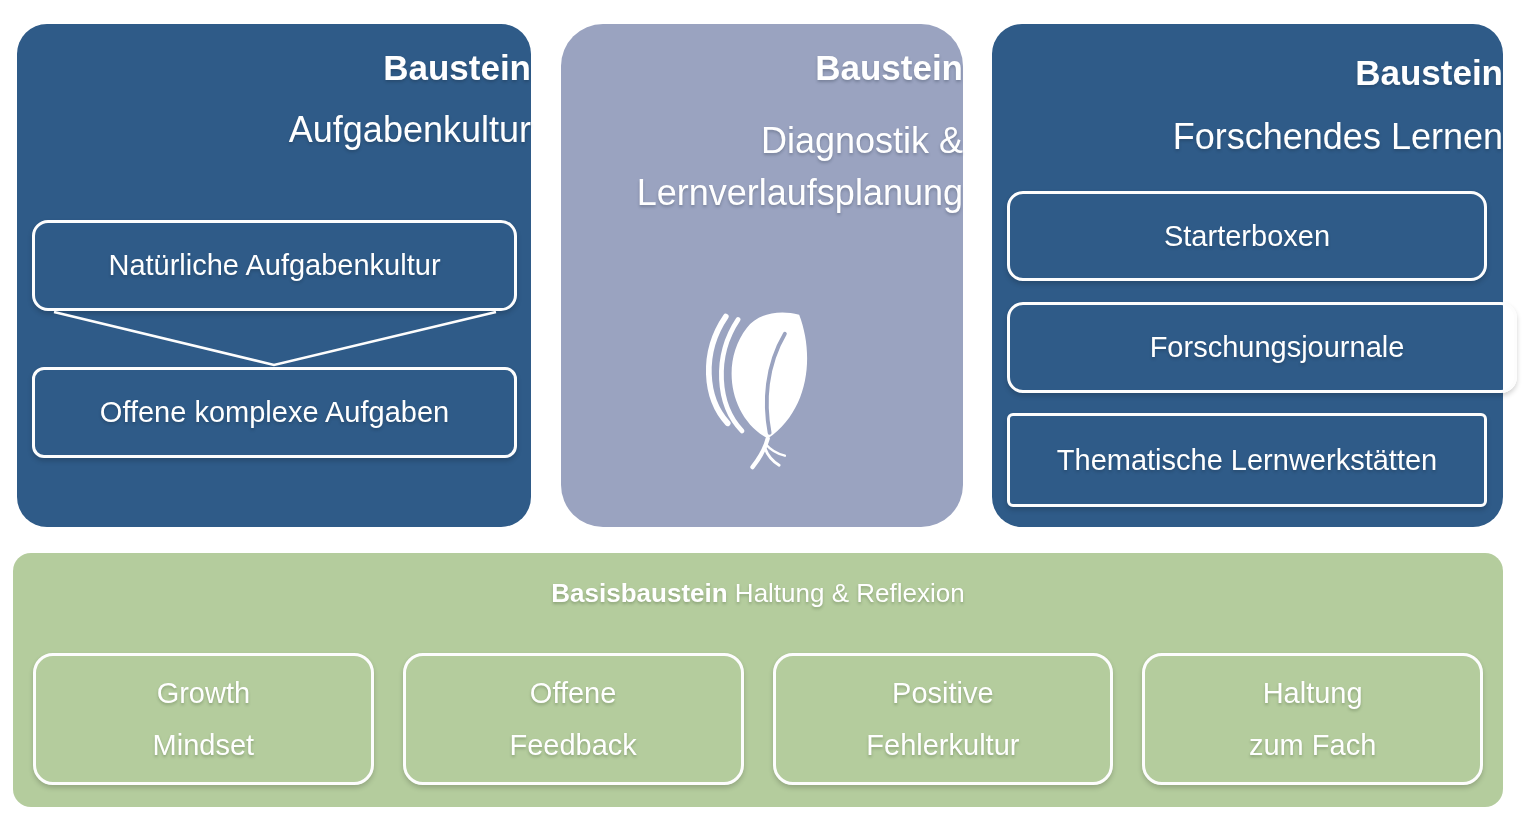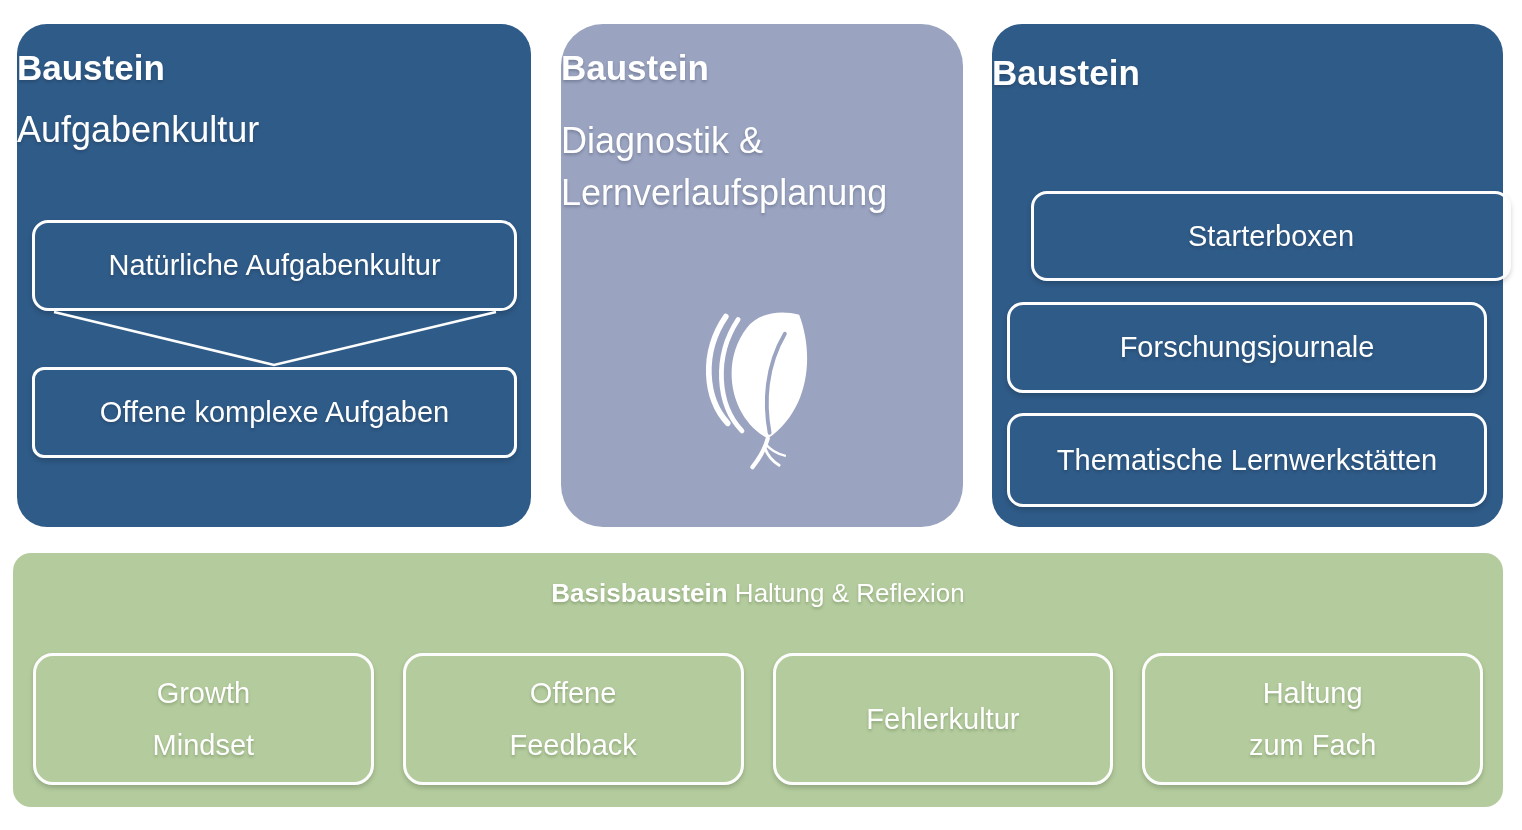--- a/index.html
+++ b/index.html
@@ -24,21 +24,21 @@
   .card-green { background: #B4CC9D; border-radius: 18px; }
 
   .card-aufgabenkultur { left: 17px; top: 24px; width: 514px; height: 503px; }
   .card-diagnostik     { left: 561px; top: 24px; width: 402px; height: 503px; }
   .card-forschendes    { left: 992px; top: 24px; width: 511px; height: 503px; }
   .card-basis          { left: 13px;  top: 553px; width: 1490px; height: 254px; }
 
   .heading-line {
     position: absolute;
     left: 0; right: 0;
-    text-align: left;
+    text-align: right;
     height: 44px;
     line-height: 44px;
     white-space: nowrap;
     text-shadow: 0 2px 3px rgba(20,30,45,0.25);
   }
   .card-label { font-size: 35px; font-weight: 700; }
   .card-title { font-size: 36px; font-weight: 400; }
 
   .card-aufgabenkultur .card-label { top: 22px; }
   .card-aufgabenkultur .card-title { top: 84px; }
@@ -61,23 +61,23 @@
     white-space: nowrap;
     text-shadow: 0 2px 3px rgba(20,30,45,0.25);
   }
 
   
   .box-a1 { left: 15px; top: 196px; width: 479px; height: 85px; }
   .box-a2 { left: 15px; top: 343px; width: 479px; height: 85px; border-radius: 12px; }
   .v-connector { position: absolute; left: 0; top: 0; width: 514px; height: 503px; pointer-events: none; }
 
   
-  .box-f1 { left: 15px; top: 167px; width: 474px; height: 84px; margin-left: 24px; }
-  .box-f2 { left: 15px; top: 278px; width: 474px; height: 85px; }
-  .box-f3 { left: 15px; top: 389px; width: 474px; height: 88px; }
+  .box-f1 { left: 15px; top: 167px; width: 474px; height: 84px; }
+  .box-f2 { left: 15px; top: 278px; width: 474px; height: 85px; padding-left: 30px; }
+  .box-f3 { left: 15px; top: 389px; width: 474px; height: 88px; border-radius: 6px; }
 
   
   .basis-heading {
     position: absolute;
     left: 0; right: 0;
     top: 16px;
     height: 48px;
     line-height: 48px;
     text-align: center;
     font-size: 26px;
@@ -155,20 +155,21 @@
 
         <path d="M70,138 C67,150 62,158 54,168" fill="none" stroke="#ffffff" stroke-width="4.5" stroke-linecap="round"></path>
         <path d="M67,148 C70,156 75,162 82,166" fill="none" stroke="#ffffff" stroke-width="3" stroke-linecap="round"></path>
         <path d="M68,144 C73,150 80,154 88,156" fill="none" stroke="#ffffff" stroke-width="2.5" stroke-linecap="round"></path>
       </svg>
     </div>
   </section>
 
   <section class="card card-blue card-forschendes">
     <div class="heading-line card-label">Baustein</div>
+    <div class="heading-line card-title">Forschendes Lernen</div>
 
     <div class="subbox box-f1">
       <span>Starterboxen</span>
     </div>
     <div class="subbox box-f2">
       <span>Forschungsjournale</span>
     </div>
     <div class="subbox box-f3">
       <span>Thematische Lernwerkstätten</span>
     </div>
@@ -182,20 +183,21 @@
     <div class="basis-row">
       <div class="basis-box">
         <span class="line">Growth</span>
         <span class="line">Mindset</span>
       </div>
       <div class="basis-box">
         <span class="line">Offene</span>
         <span class="line">Feedback</span>
       </div>
       <div class="basis-box">
+        <span class="line">Positive</span>
         <span class="line">Fehlerkultur</span>
       </div>
       <div class="basis-box">
         <span class="line">Haltung</span>
         <span class="line">zum Fach</span>
       </div>
     </div>
   </section>
 
 </div>

